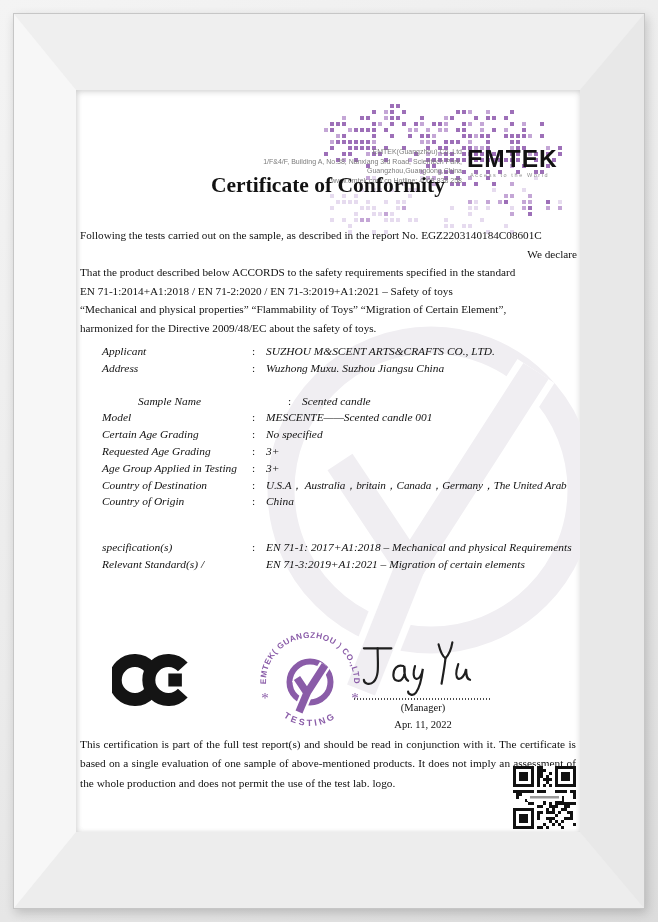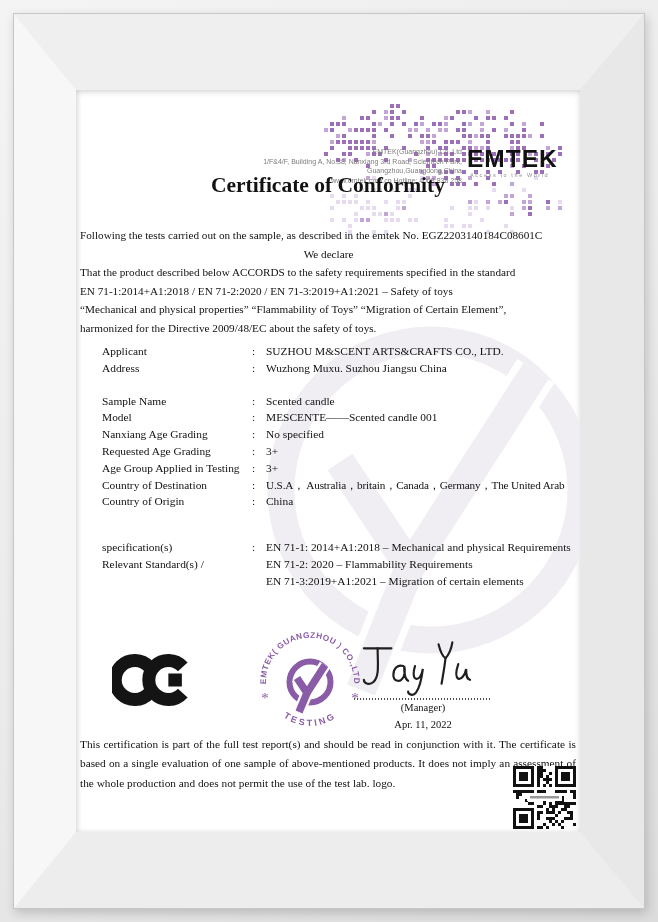--- a/index.html
+++ b/index.html
@@ -30,28 +30,28 @@
   .logo-text{font-family:"Liberation Sans",sans-serif;font-weight:800;font-size:24px;
     line-height:24px;letter-spacing:1px;color:#121212;transform:scaleX(1.02);transform-origin:left;}
   .logo-tag{font-family:"Liberation Sans",sans-serif;font-size:5.5px;letter-spacing:1.6px;
     color:#8f8f8f;margin-top:1px;white-space:nowrap;padding-left:3px;}
   .title{position:absolute;left:0;right:0;top:83px;z-index:2;text-align:center;
     font-weight:bold;font-size:21.5px;color:#121212;}
   
   .intro{position:absolute;left:4px;top:139px;width:497px;z-index:1;
     font-size:11.2px;color:#111;}
   .intro div{height:18.6px;white-space:nowrap;}
-  .intro .center{text-align:center;}
+  .intro .center{text-align:right;}
   
   .fields{position:absolute;left:26px;top:253px;width:476px;z-index:1;
     font-size:11.4px;color:#111;}
   .frow{display:grid;grid-template-columns:150px 14px 1fr;line-height:16.8px;}
   .frow.vcenter{align-items:center;}
-  .fvalue,.flabel{white-space:nowrap;}
-  .gap16{margin-top:16px;} .gap30{margin-top:29px;}
+  .fvalue,.flabel{white-space:nowrap;font-style:italic;}
+  .gap16{margin-top:16px;margin-left:36px;} .gap30{margin-top:29px;}
   .tight{font-size:11.2px;letter-spacing:-0.15px;}
   
   .ce{position:absolute;left:36px;top:560px;z-index:1;}
   .stamp{position:absolute;left:178px;top:536px;z-index:1;}
   .sig-art{position:absolute;left:280px;top:548px;z-index:2;}
   .sig-line{position:absolute;left:278px;top:608px;width:138px;height:2px;z-index:1;
     background:repeating-linear-gradient(90deg,#4a4a4a 0 1px,transparent 1px 3px);}
   .sig-role{position:absolute;left:278px;top:612px;width:138px;text-align:center;
     font-size:10.5px;color:#111;z-index:1;}
   .sig-date{position:absolute;left:278px;top:629px;width:138px;text-align:center;
@@ -366,21 +366,21 @@
         <div>Guangzhou,Guangdong,China</div>
         <div>www.emtek.com.cn   Hotline: 4008 838 258</div>
       </div>
       <div class="logo">
         <div class="logo-text">EMTEK</div>
         <div class="logo-tag">Access to the World</div>
       </div>
       <div class="title">Certificate of Conformity</div>
 
       <div class="intro">
-        <div>Following the tests carried out on the sample, as described in the emtek No. EGZ2203140184C08601C</div>
+        <div>Following the tests carried out on the sample, as described in the report No. EGZ2203140184C08601C</div>
         <div class="center">We declare</div>
         <div>That the product described below ACCORDS to the safety requirements specified in the standard</div>
         <div>EN 71-1:2014+A1:2018 / EN 71-2:2020 / EN 71-3:2019+A1:2021 – Safety of toys</div>
         <div>“Mechanical and physical properties” “Flammability of Toys” “Migration of Certain Element”,</div>
         <div>harmonized for the Directive 2009/48/EC about the safety of toys.</div>
       </div>
 
       <div class="fields">
         <div class="frow">
           <div class="flabel">Applicant</div>
@@ -398,21 +398,21 @@
           <div class="flabel">Sample Name</div>
           <div>:</div>
           <div class="fvalue">Scented candle</div>
         </div>
         <div class="frow">
           <div class="flabel">Model</div>
           <div>:</div>
           <div class="fvalue">MESCENTE——Scented candle 001</div>
         </div>
         <div class="frow">
-          <div class="flabel">Nanxiang Age Grading</div>
+          <div class="flabel">Certain Age Grading</div>
           <div>:</div>
           <div class="fvalue">No specified</div>
         </div>
         <div class="frow">
           <div class="flabel">Requested Age Grading</div>
           <div>:</div>
           <div class="fvalue">3+</div>
         </div>
         <div class="frow">
           <div class="flabel">Age Group Applied in Testing</div>
@@ -431,22 +431,21 @@
           <div>:</div>
           <div class="fvalue">China</div>
         </div>
         <div class="frow gap30">
           <div>
             <div class="flabel">specification(s)</div>
             <div class="flabel">Relevant Standard(s) /</div>
           </div>
           <div>:</div>
           <div>
-            <div class="fvalue">EN 71-1: 2014+A1:2018 – Mechanical and physical Requirements</div>
-            <div class="fvalue">EN 71-2: 2020 – Flammability Requirements</div>
+            <div class="fvalue">EN 71-1: 2017+A1:2018 – Mechanical and physical Requirements</div>
             <div class="fvalue">EN 71-3:2019+A1:2021 – Migration of certain elements</div>
           </div>
         </div>
       </div>
 
       <svg class="ce" width="78" height="60" viewBox="0 0 144 104">
         <path d="M 68.7 27.9 A 36 36 0 1 0 68.7 76.1" fill="none" stroke="#141414" stroke-width="24"></path>
         <path d="M 130.7 27.9 A 36 36 0 1 0 130.7 76.1" fill="none" stroke="#141414" stroke-width="24"></path>
         <line x1="104" y1="52" x2="129" y2="52" stroke="#141414" stroke-width="24"></line>
       </svg>

